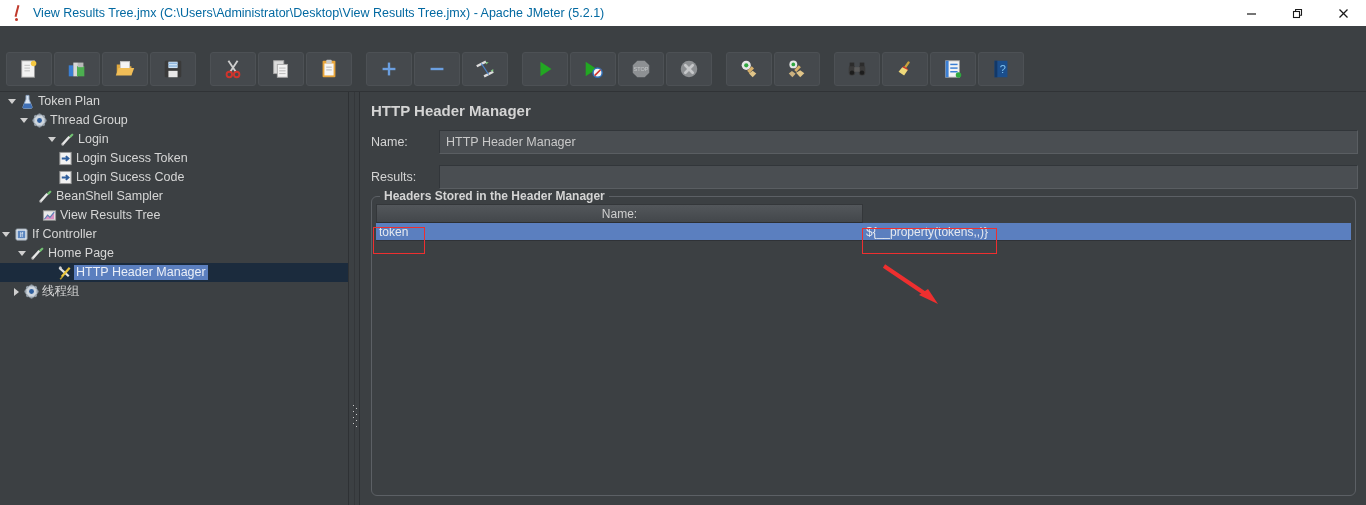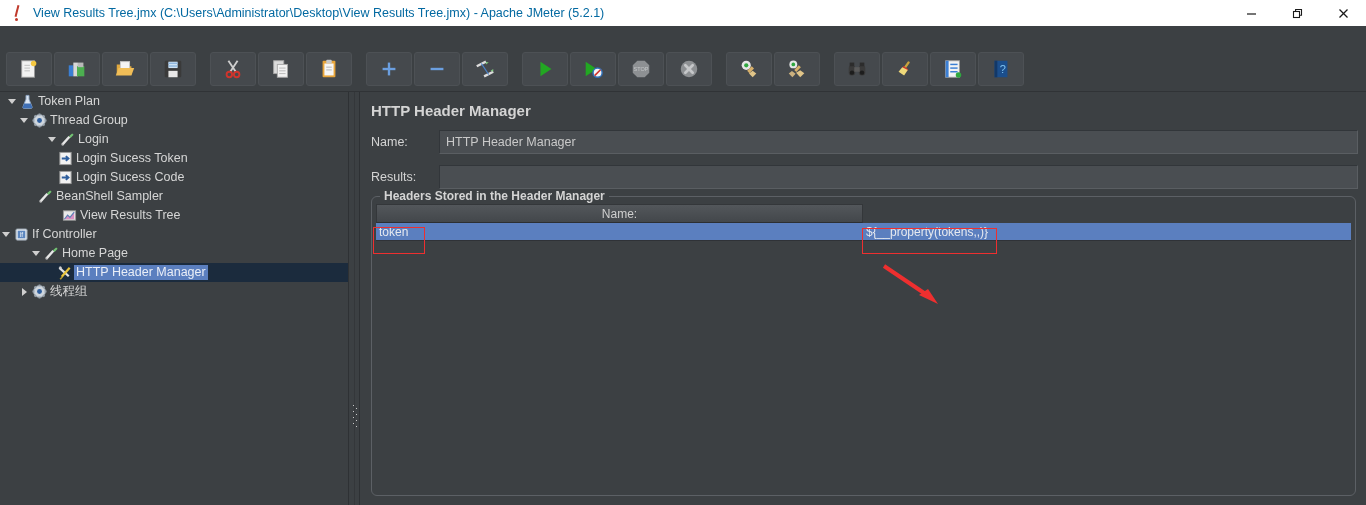--- a/index.html
+++ b/index.html
@@ -474,21 +474,21 @@
       <div class="tnode-icon">
         <svg width="15" height="15" viewBox="0 0 16 16">
           <line x1="2.5" y1="13.5" x2="10" y2="5" stroke="#e7e7e7" stroke-width="2.6"></line>
           <path d="M9.5 4.5 l3.5 -3 1.5 1.5 -3.2 3.5z" fill="#74c474"></path>
           <circle cx="2.6" cy="13.4" r="1.2" fill="#bdbdbd"></circle>
         </svg>
       </div>
       <span class="tlabel">BeanShell Sampler</span>
     </div>
 
-    <div class="tree-row" style="padding-left:48px">
+    <div class="tree-row" style="padding-left:28px">
       <div class="toggle"></div>
       <div class="tnode-icon">
         <svg width="15" height="15" viewBox="0 0 16 16">
           <rect x="1.5" y="3" width="13" height="10" fill="#e9e9e9" stroke="#9a9a9a"></rect>
           <path d="M2.5 12 L6 7.5 L8.5 10 L13 4.5 V12z" fill="#d98fc0"></path>
           <path d="M2.5 12 L6 7.5 L8.5 10 L13 4.5" stroke="#5a7fb5" fill="none" stroke-width="1.2"></path>
         </svg>
       </div>
       <span class="tlabel">View Results Tree</span>
     </div>
@@ -500,21 +500,21 @@
       <div class="tnode-icon">
         <svg width="15" height="15" viewBox="0 0 16 16">
           <rect x="2" y="2" width="12" height="12" rx="1.5" fill="#dfe6ee" stroke="#8a949e"></rect>
           <rect x="4" y="4" width="8" height="8" fill="#5b86bf"></rect>
           <text x="8" y="11" font-size="7" fill="#eef3f9" text-anchor="middle" font-family="Liberation Sans, sans-serif">if</text>
         </svg>
       </div>
       <span class="tlabel">If Controller</span>
     </div>
 
-    <div class="tree-row" style="padding-left:30px">
+    <div class="tree-row" style="padding-left:16px">
       <div class="toggle">
           <i class="arrow-down"></i>
         </div>
       <div class="tnode-icon">
         <svg width="15" height="15" viewBox="0 0 16 16">
           <line x1="2.5" y1="13.5" x2="10" y2="5" stroke="#e7e7e7" stroke-width="2.6"></line>
           <path d="M9.5 4.5 l3.5 -3 1.5 1.5 -3.2 3.5z" fill="#74c474"></path>
           <circle cx="2.6" cy="13.4" r="1.2" fill="#bdbdbd"></circle>
         </svg>
       </div>
@@ -527,21 +527,21 @@
         <svg width="16" height="15" viewBox="0 0 16 16">
           <line x1="2" y1="3" x2="12" y2="12" stroke="#e2e2e2" stroke-width="2.4"></line>
           <path d="M1.2 2.2 l2.4 -1 1.4 2.2 -1.6 1.2z" fill="#cfcfcf"></path>
           <line x1="13" y1="3" x2="4.5" y2="12.5" stroke="#e8c33a" stroke-width="2.4"></line>
           <path d="M4.8 12 l-2.6 2.6 1.4 1 2.2 -2.6z" fill="#b79b2e"></path>
         </svg>
       </div>
       <span class="tlabel">HTTP Header Manager</span>
     </div>
 
-    <div class="tree-row" style="padding-left:18px">
+    <div class="tree-row" style="padding-left:10px">
       <div class="toggle">
           <i class="arrow-right"></i>
         </div>
       <div class="tnode-icon">
         <svg width="15" height="15" viewBox="0 0 16 16">
           <circle cx="8" cy="8" r="6.4" fill="#cfd6dd" stroke="#8a949e"></circle>
           <circle cx="8" cy="8" r="2.6" fill="#2f5f9e"></circle>
           <path d="M8 0.5 v2.2 M8 13.3 v2.2 M0.5 8 h2.2 M13.3 8 h2.2 M2.7 2.7 l1.6 1.6 M11.7 11.7 l1.6 1.6 M13.3 2.7 l-1.6 1.6 M4.3 11.7 l-1.6 1.6" stroke="#9aa4ae" stroke-width="2"></path>
         </svg>
       </div>

